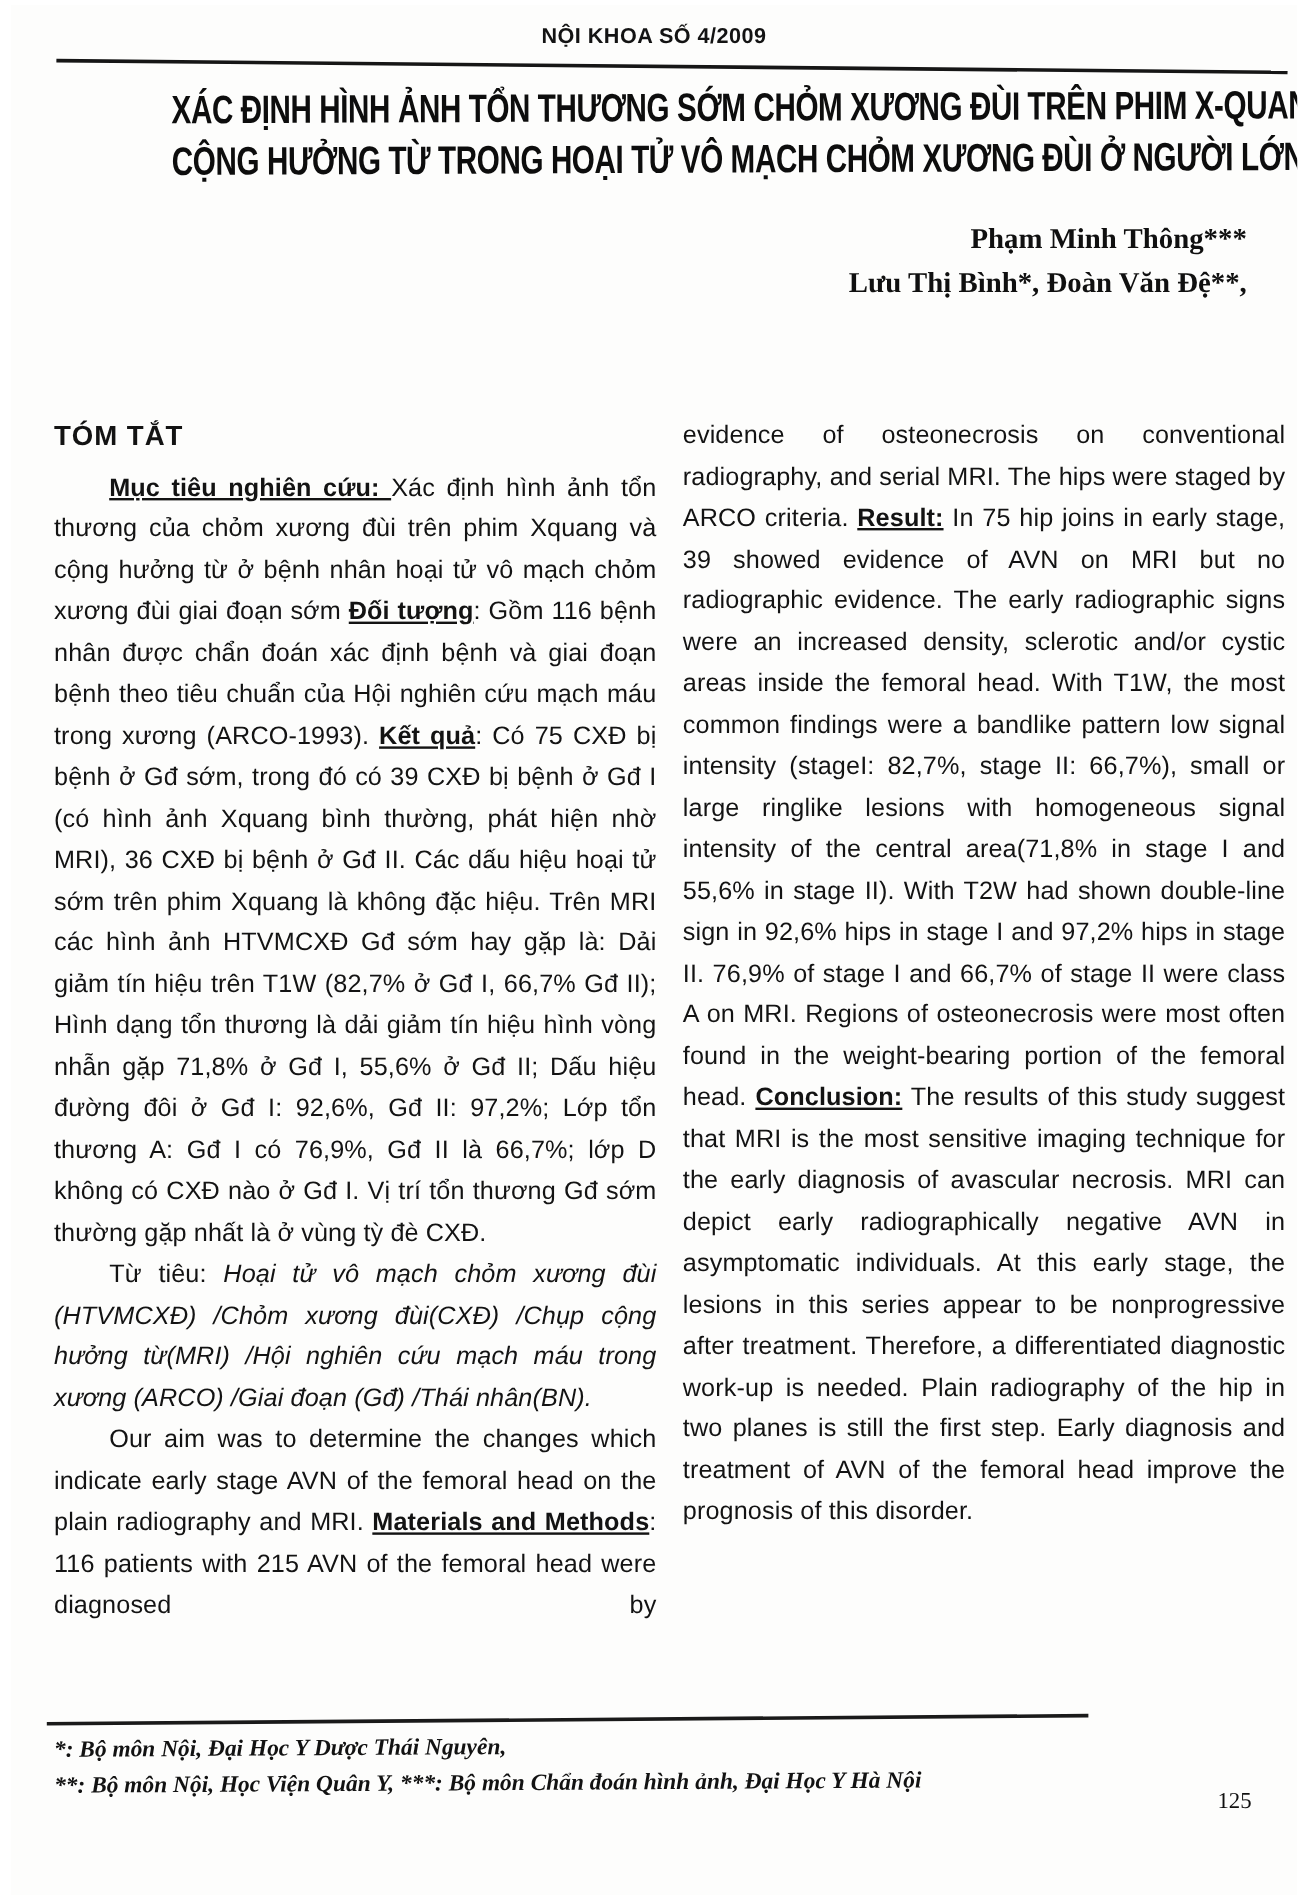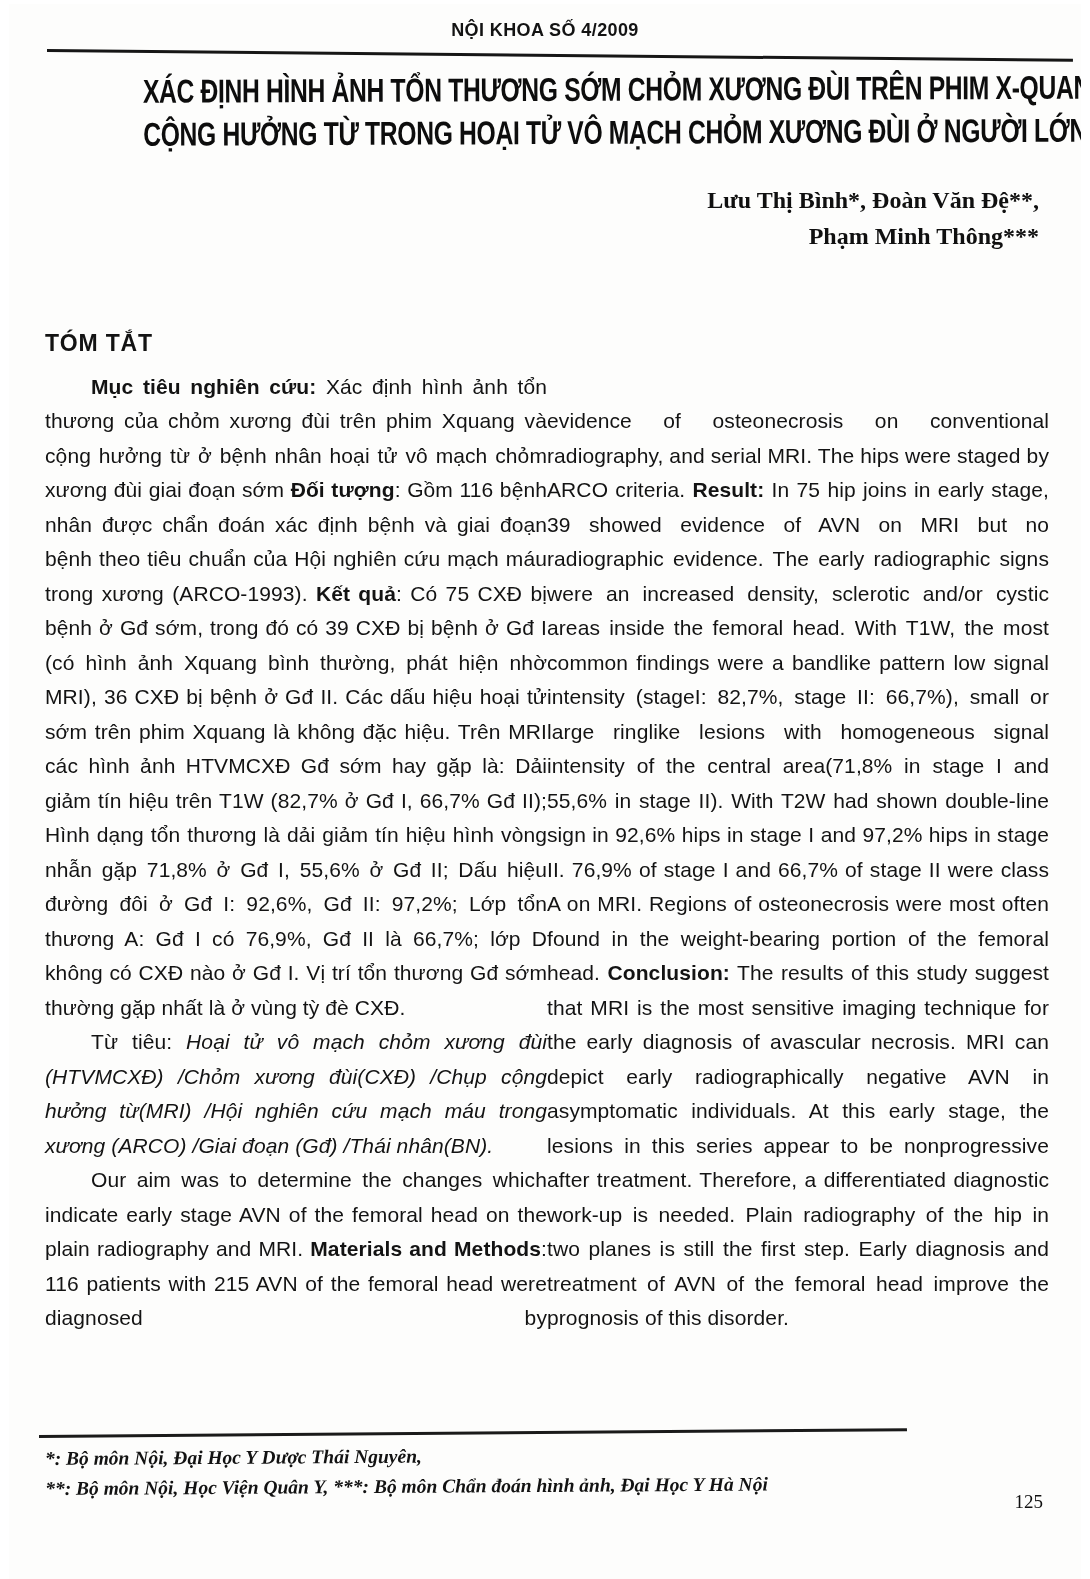--- a/index.html
+++ b/index.html
@@ -51,45 +51,45 @@
     top: 178px; right: 42px;
     text-align: right;
     font-family: "Liberation Serif", "DejaVu Serif", serif;
     font-weight: bold;
     font-size: 24px;
     line-height: 36px;
     color: #101010;
   }
   .columns {
     position: absolute;
-    top: 322px; left: 36px;
+    top: 342px; left: 36px;
     width: 1026px;
     display: flex;
-    align-items: flex-end;
+    gap: 22px;
   }
   .col {
     width: 502px;
     text-align: justify;
     font-size: 21px;
     line-height: 34.5px;
     letter-spacing: 0.1px;
     color: #131313;
   }
   .sec-heading {
     font-weight: bold;
     font-size: 23px;
     letter-spacing: 0.8px;
     margin: 0 0 9px 0;
     text-align: left;
   }
   .summary-h { margin-top: 24px; }
   .para { margin: 0; text-indent: 46px; }
   .para.cont { text-indent: 0; }
   .para.fill { text-align-last: justify; }
-  .b { font-weight: bold; }
+  .b { font-weight: bold; text-decoration: underline; }
   .i { font-style: italic; }
   .footer-rule {
     position: absolute;
     top: 1431px; left: 30px; width: 868px; height: 0;
     border-top: 3px solid #1a1a1a;
     transform: rotate(-0.45deg);
     transform-origin: left center;
   }
   .footnotes {
     position: absolute;
@@ -119,22 +119,22 @@
   <div class="journal-header">NỘI KHOA SỐ 4/2009</div>
 
   <div class="header-rule"></div>
 
   <div class="title-block">
     <span class="title-line">XÁC ĐỊNH HÌNH ẢNH TỔN THƯƠNG SỚM CHỎM XƯƠNG ĐÙI TRÊN PHIM X-QUANG,</span>
     <span class="title-line">CỘNG HƯỞNG TỪ TRONG HOẠI TỬ VÔ MẠCH CHỎM XƯƠNG ĐÙI Ở NGƯỜI LỚN</span>
   </div>
 
   <div class="authors">
+    <div>Phạm Minh Thông***</div>
     <div>Lưu Thị Bình*, Đoàn Văn Đệ**,</div>
-    <div>Phạm Minh Thông***</div>
   </div>
 
   <div class="columns">
 
     <div class="col">
       <div class="sec-heading">TÓM TẮT</div>
       <p class="para"><span class="b">Mục tiêu nghiên cứu: </span><span>Xác định hình ảnh tổn thương của chỏm xương đùi trên phim Xquang và cộng hưởng từ ở bệnh nhân hoại tử vô mạch chỏm xương đùi giai đoạn sớm </span><span class="b">Đối tượng</span><span>: Gồm 116 bệnh nhân được chẩn đoán xác định bệnh và giai đoạn bệnh theo tiêu chuẩn của Hội nghiên cứu mạch máu trong xương (ARCO-1993). </span><span class="b">Kết quả</span><span>: Có 75 CXĐ bị bệnh ở Gđ sớm, trong đó có 39 CXĐ bị bệnh ở Gđ I (có hình ảnh Xquang bình thường, phát hiện nhờ MRI), 36 CXĐ bị bệnh ở Gđ II. Các dấu hiệu hoại tử sớm trên phim Xquang là không đặc hiệu. Trên MRI các hình ảnh HTVMCXĐ Gđ sớm hay gặp là: Dải giảm tín hiệu trên T1W (82,7% ở Gđ I, 66,7% Gđ II); Hình dạng tổn thương là dải giảm tín hiệu hình vòng nhẫn gặp 71,8% ở Gđ I, 55,6% ở Gđ II; Dấu hiệu đường đôi ở Gđ I: 92,6%, Gđ II: 97,2%; Lớp tổn thương A: Gđ I có 76,9%, Gđ II là 66,7%; lớp D không có CXĐ nào ở Gđ I. Vị trí tổn thương Gđ sớm thường gặp nhất là ở vùng tỳ đè CXĐ.</span></p>
       <p class="para"><span>Từ tiêu: </span><span class="i">Hoại tử vô mạch chỏm xương đùi (HTVMCXĐ) /Chỏm xương đùi(CXĐ) /Chụp cộng hưởng từ(MRI) /Hội nghiên cứu mạch máu trong xương (ARCO) /Giai đoạn (Gđ) /Thái nhân(BN).</span></p>
       <p class="para fill"><span>Our aim was to determine the changes which indicate early stage AVN of the femoral head on the plain radiography and MRI. </span><span class="b">Materials and Methods</span><span>: 116 patients with 215 AVN of the femoral head were diagnosed by</span></p>
     </div>

